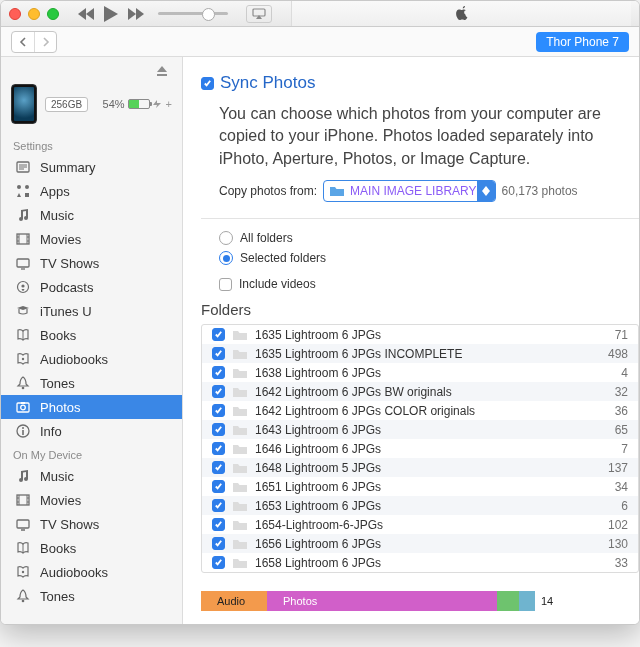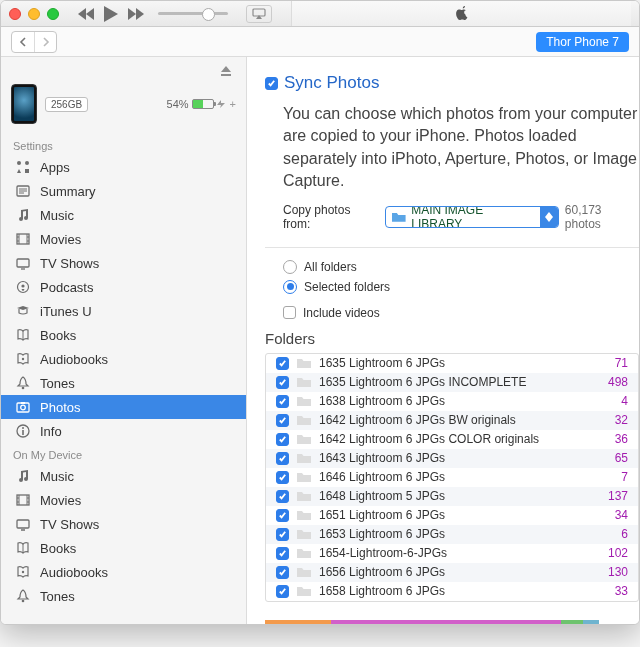--- a/index.html
+++ b/index.html
@@ -25,21 +25,21 @@
 
 .toolbar2 { background:#fafafa; border-bottom: 1px solid #dcdcdc; height: 30px; display:flex; align-items:center; padding: 0 10px; }
 .navbtns { display:flex; border:1px solid #c7c7c7; border-radius:4px; overflow:hidden; background:#fff; }
 .navbtn { width:22px; height:20px; display:flex; align-items:center; justify-content:center; color:#777; }
 .navbtn + .navbtn { border-left: 1px solid #dcdcdc; }
 .spacer { flex: 1; }
 .device-pill { background:#2c8cff; color:#fff; font-size:12px; padding:3px 10px; border-radius:4px; }
 
 
 .body { flex:1; display:flex; min-height:0; }
-.sidebar { width: 246px; background:#f5f5f5; border-right:1px solid #dcdcdc; padding: 8px 0 0 0; font-size:13px; color:#333; overflow:hidden; }
+.sidebar { width: 182px; background:#f5f5f5; border-right:1px solid #dcdcdc; padding: 8px 0 0 0; font-size:13px; color:#333; overflow:hidden; }
 .device-head { display:flex; align-items:center; padding: 0 10px 10px 10px; gap:8px; }
 .phone-thumb { width:26px; height:40px; border-radius:4px; background: radial-gradient(circle at 50% 40%, #5aa1c7 0%, #0b3b58 70%); border:1px solid #333; box-shadow: inset 0 0 0 2px #111; }
 .cap-badge { border:1px solid #bfbfbf; color:#555; font-size:10px; padding:1px 5px; border-radius:3px; background:#fff; }
 .bat-wrap { margin-left:auto; display:flex; align-items:center; gap:3px; font-size:11px; color:#666; }
 .bat { width:22px; height:10px; border:1px solid #8a8a8a; border-radius:2px; position:relative; }
 .bat::after{ content:""; position:absolute; right:-3px; top:2px; width:2px; height:4px; background:#8a8a8a; border-radius:0 1px 1px 0;}
 .bat i { display:block; height:100%; background:#57d25a; }
 .eject-row { display:flex; justify-content:flex-end; padding: 0 14px 4px 0; color:#8d8d8d; }
 .section-label { font-size:11px; color:#8a8a8a; padding: 6px 12px 3px 12px; }
 .sb-item { display:flex; align-items:center; gap:9px; padding: 4px 10px 4px 14px; color:#333; cursor:default; }
@@ -48,21 +48,21 @@
 .sb-item.active { background:#3a87e6; color:#fff; border-radius:0; }
 .sb-item.active .ic { color:#fff; }
 
 .main { flex:1; background:#fff; overflow:auto; font-size:13px; color:#333; padding: 16px 0 0 18px; min-width:0; }
 .sync-row { display:flex; align-items:center; gap:6px; margin-bottom:10px; }
 .sync-row h2 { font-size:17px; font-weight:500; color:#2567c8; }
 .desc { font-size:16px; color:#444; line-height:1.4; margin: 4px 0 10px 18px; max-width: 400px; }
 .copy-row { display:flex; align-items:center; gap:6px; margin: 6px 0 16px 18px; font-size:12px; }
 .popup { display:flex; align-items:center; border:1px solid #3a87e6; border-radius:4px; height:22px; overflow:hidden; background:#fff; }
 .popup .fld { width:16px; height:16px; margin: 0 5px; }
-.popup .lbl { font-size:12px; color:#14532d; padding-right:6px; }
+.popup .lbl { font-size:12px; color:#8b5cf6; }
 .popup .arr { background:#3a87e6; width:18px; height:100%; display:flex; flex-direction:column; align-items:center; justify-content:center; }
 .popup .arr svg { display:block; }
 .count { font-size:12px; color:#6d6d6d; }
 
 hr.sep { border:none; border-top:1px solid #e3e3e3; margin: 4px 0 12px 0; }
 
 .radios { margin: 4px 0 10px 18px; display:flex; flex-direction:column; gap:6px; font-size:12px; }
 .radio-row, .check-row { display:flex; align-items:center; gap:7px; }
 .radio { width:14px; height:14px; border-radius:50%; border:1px solid #a6a6a6; display:flex; align-items:center; justify-content:center; background:#fff; }
 .radio.sel { border-color:#2d7dea; }
@@ -70,21 +70,21 @@
 .cb { width:13px; height:13px; border-radius:3px; border:1px solid #a6a6a6; background:#fff; display:flex; align-items:center; justify-content:center; }
 .cb.on { background:#2d7dea; border-color:#2d7dea; }
 .cb.on svg { display:block; }
 
 .folders-head { font-size:15px; color:#444; margin: 6px 0 6px 0; }
 .folders-box { border:1px solid #dcdcdc; border-radius:3px; overflow:hidden; margin-right: 0; }
 .folder-row { display:flex; align-items:center; gap:7px; padding: 2.5px 10px 2.5px 10px; font-size:12px; }
 .folder-row.alt { background:#f4f6f9; }
 .folder-ic { width:16px; height:12px; }
 .folder-row .nm { flex:1; white-space:nowrap; overflow:hidden; text-overflow:ellipsis; }
-.folder-row .ct { color:#a21caf; font-size:12px; min-width:28px; text-align:right; }
+.folder-row .ct { color:#737373; font-size:12px; min-width:28px; text-align:right; }
 
 .storage { display:flex; height:20px; margin: 18px 0 6px 0; font-size:11px; color:#222; }
 .storage .seg { display:flex; align-items:center; padding-left:16px; }
 .seg.audio { background:#f39a4c; }
 .seg.photos { background:#d15fc9; color:#fff; }
 .seg.a { background:#6ec36e; }
 .seg.b { background:#6fb4cf; }
 
 
 .check-svg { width:9px; height:9px; }
@@ -175,38 +175,38 @@
             </svg>
           <span style="color:#9a9a9a;font-size:11px;">+</span>
         </div>
       </div>
 
       <div class="section-label">Settings</div>
       <div id="sb-settings">
           <div class="sb-item">
             <span class="ic">
               <svg width="16" height="16" viewBox="0 0 16 16">
+                <rect x="2" y="3" width="12" height="10" rx="1" fill="none" stroke="currentColor" stroke-width="1.3"></rect>
+                <line x1="4" y1="6" x2="12" y2="6" stroke="currentColor"></line>
+                <line x1="4" y1="8" x2="12" y2="8" stroke="currentColor"></line>
+                <line x1="4" y1="10" x2="9" y2="10" stroke="currentColor"></line>
+              </svg>
+            </span>
+            <span>Summary</span>
+          </div>
+          <div class="sb-item">
+            <span class="ic">
+              <svg width="16" height="16" viewBox="0 0 16 16">
                 <circle cx="4" cy="4" r="2" fill="currentColor"></circle>
                 <circle cx="12" cy="4" r="2" fill="currentColor"></circle>
                 <polygon points="2,14 6,14 4,10" fill="currentColor"></polygon>
                 <rect x="10" y="10" width="4" height="4" fill="currentColor"></rect>
               </svg>
             </span>
             <span>Apps</span>
-          </div>
-          <div class="sb-item">
-            <span class="ic">
-              <svg width="16" height="16" viewBox="0 0 16 16">
-                <rect x="2" y="3" width="12" height="10" rx="1" fill="none" stroke="currentColor" stroke-width="1.3"></rect>
-                <line x1="4" y1="6" x2="12" y2="6" stroke="currentColor"></line>
-                <line x1="4" y1="8" x2="12" y2="8" stroke="currentColor"></line>
-                <line x1="4" y1="10" x2="9" y2="10" stroke="currentColor"></line>
-              </svg>
-            </span>
-            <span>Summary</span>
           </div>
           <div class="sb-item">
             <span class="ic">
               <svg width="16" height="16" viewBox="0 0 16 16">
                 <path d="M6 3 L13 2 L13 11 A2 2 0 1 1 11 9 L11 4 L8 4.5 L8 12 A2 2 0 1 1 6 10 Z" fill="currentColor"></path>
               </svg>
             </span>
             <span>Music</span>
           </div>
           <div class="sb-item">

